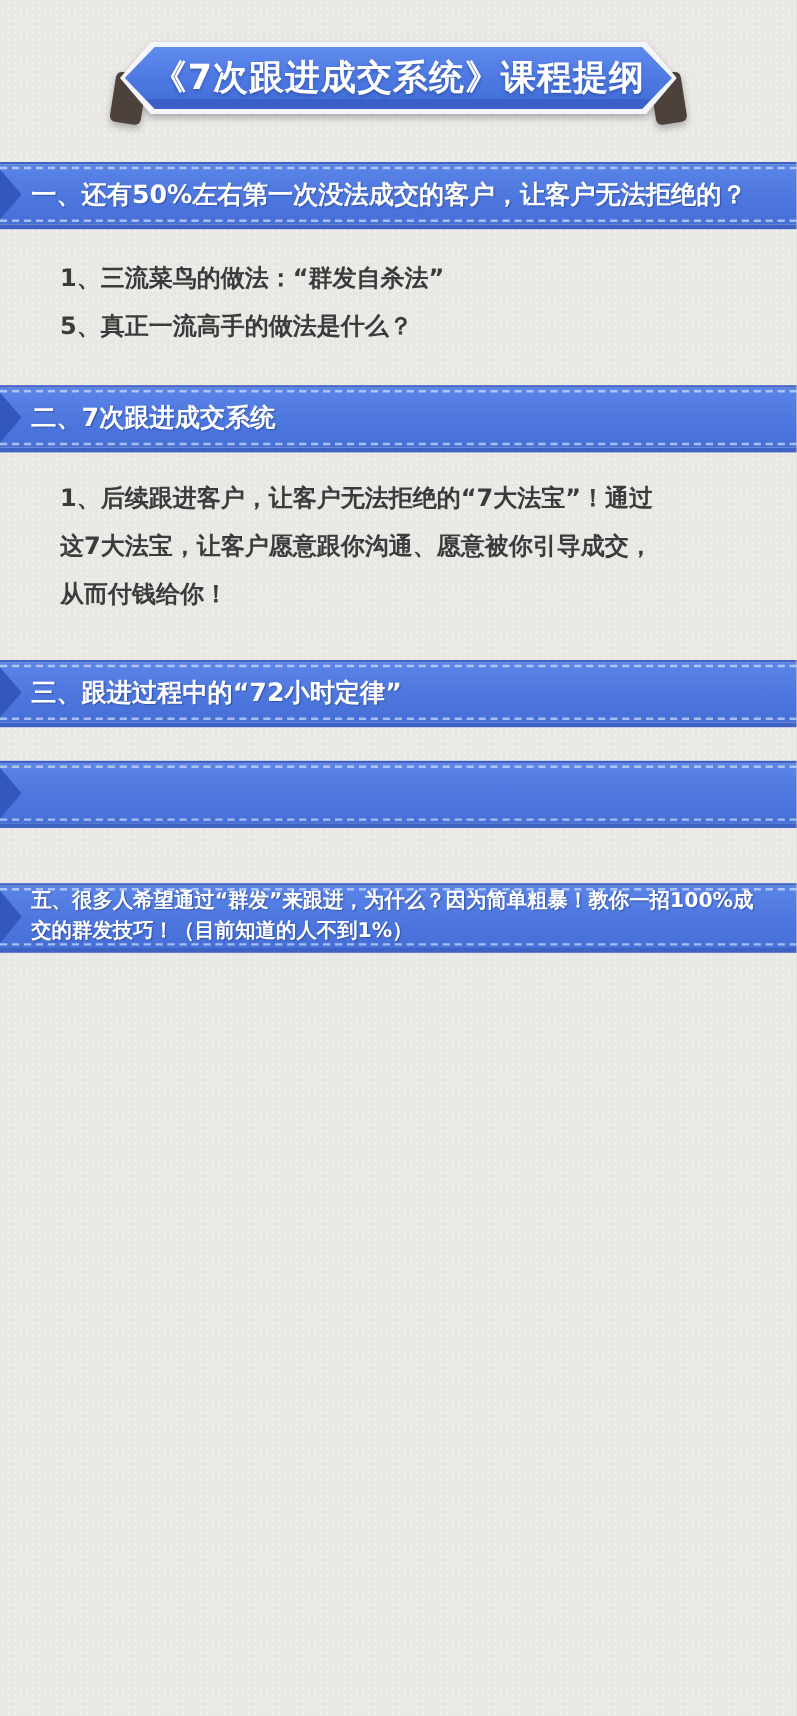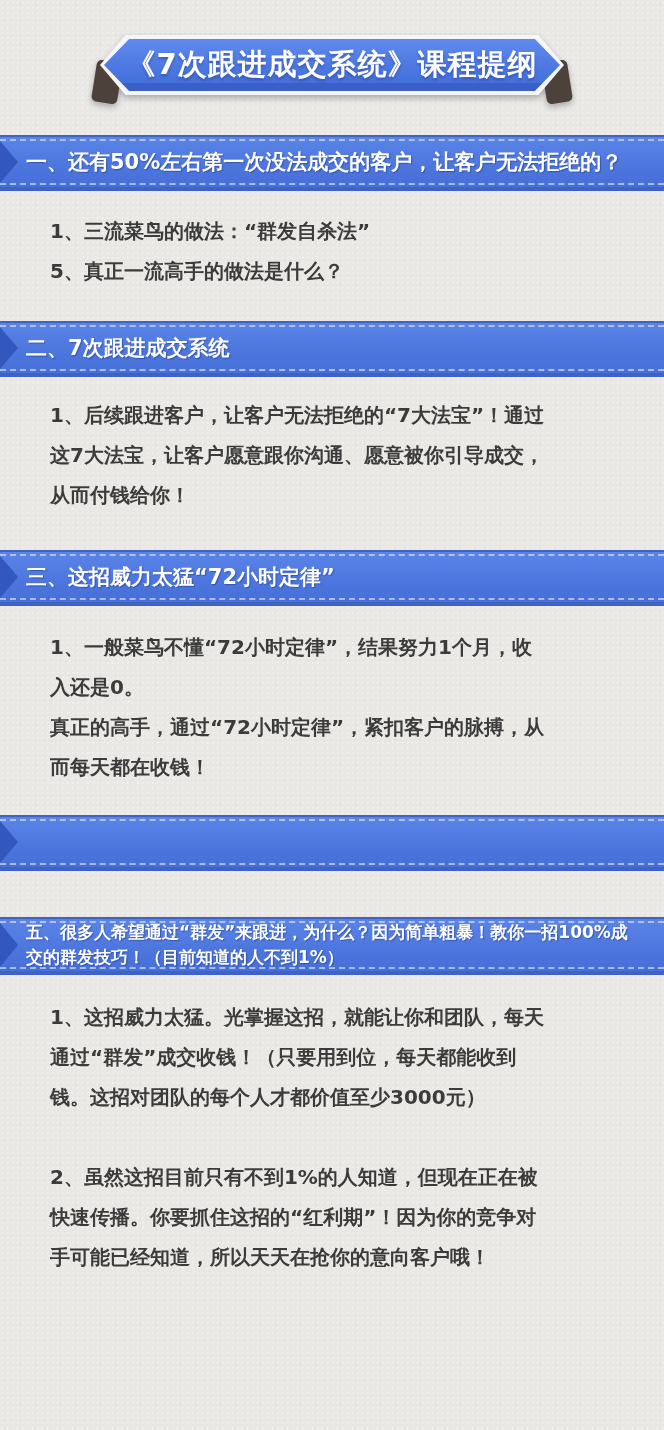--- a/index.html
+++ b/index.html
@@ -126,33 +126,25 @@
   <div class="bar m-bar2">
     <span class="chev"></span>
     <span class="bar-text">二、7次跟进成交系统</span>
   </div>
   <div class="body m-body2">
     <p>1、后续跟进客户，让客户无法拒绝的“7大法宝”！通过这7大法宝，让客户愿意跟你沟通、愿意被你引导成交，从而付钱给你！</p>
   </div>
 
   <div class="bar m-bar3">
     <span class="chev"></span>
-    <span class="bar-text">三、这招威力太猛“72小时定律”</span>
-  </div>
-  <div class="body m-body3">
-    <p>1、一般菜鸟不懂“72小时定律”，结果努力1个月，收入还是0。</p>
-    <p>真正的高手，通过“72小时定律”，紧扣客户的脉搏，从而每天都在收钱！</p>
+    <span class="bar-text">三、跟进过程中的“72小时定律”</span>
   </div>
 
   <div class="bar m-bar4">
     <span class="chev"></span>
   </div>
 
   <div class="bar two-line m-bar5">
     <span class="chev"></span>
     <span class="bar-text">五、很多人希望通过“群发”来跟进，为什么？因为简单粗暴！教你一招100%成交的群发技巧！（目前知道的人不到1%）</span>
   </div>
-  <div class="body m-body5">
-    <p>1、这招威力太猛。光掌握这招，就能让你和团队，每天通过“群发”成交收钱！（只要用到位，每天都能收到钱。这招对团队的每个人才都价值至少3000元）</p>
-    <p class="gap-top">2、虽然这招目前只有不到1%的人知道，但现在正在被快速传播。你要抓住这招的“红利期”！因为你的竞争对手可能已经知道，所以天天在抢你的意向客户哦！</p>
-  </div>
 
 </div>
 
 </body></html>

